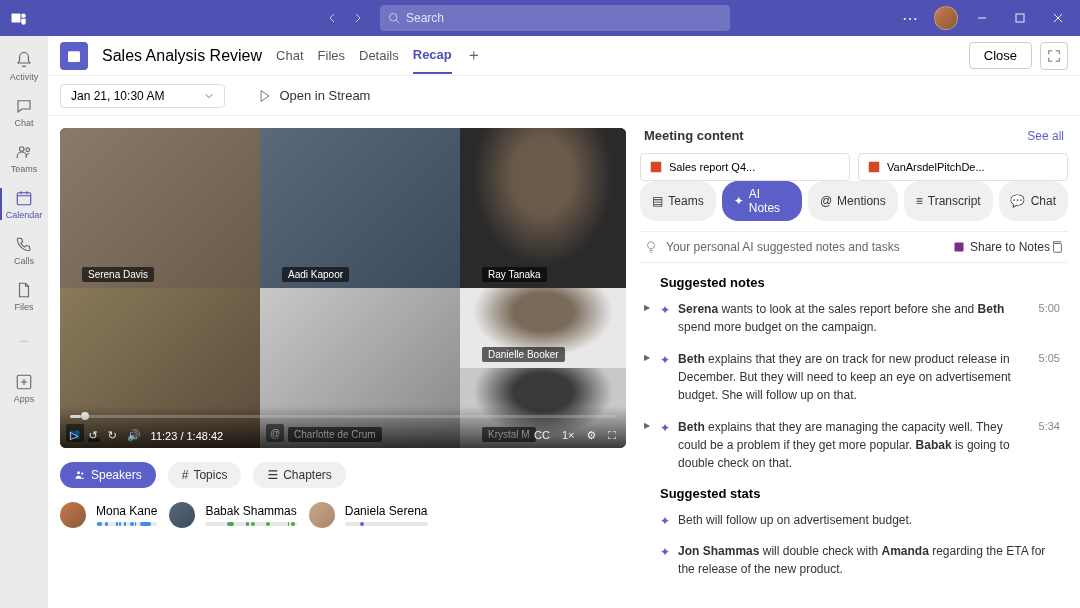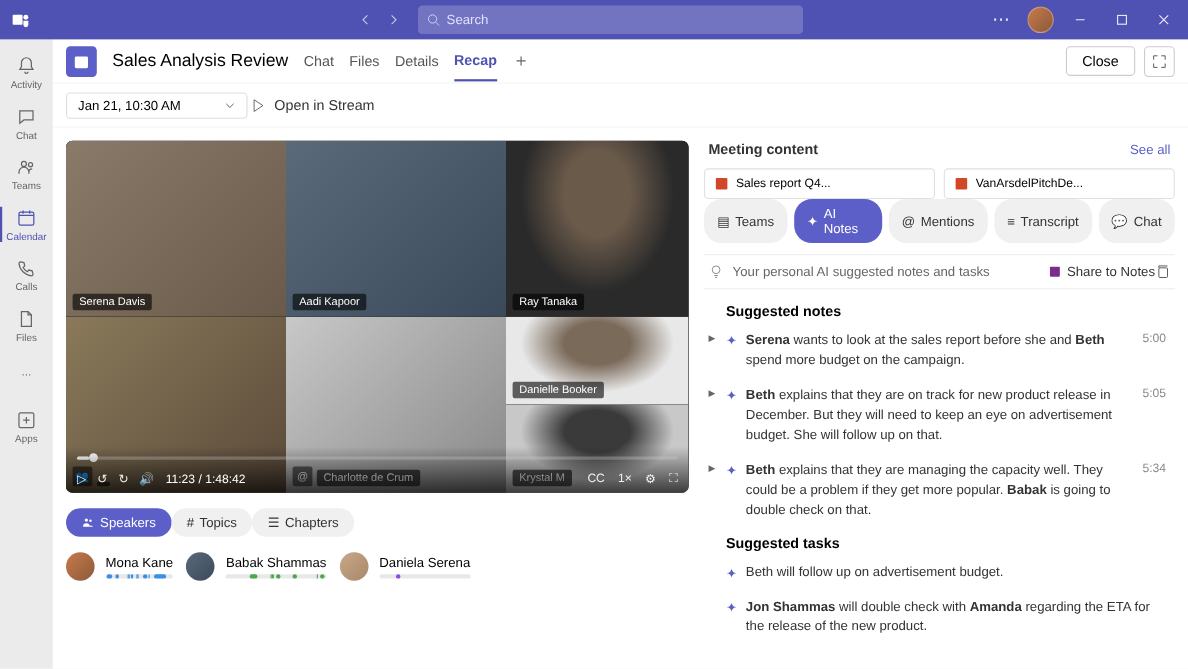--- a/index.html
+++ b/index.html
@@ -22,45 +22,45 @@
 .content{flex:1;display:flex;flex-direction:column;background:#fff;min-width:0}
 .header{height:40px;display:flex;align-items:center;padding:0 12px;gap:14px;border-bottom:1px solid rgba(0,0,0,.05)}
 .meeting-icon{width:28px;height:28px;background:#5b5fc7;border-radius:4px;display:flex;align-items:center;justify-content:center;color:#fff}
 .meeting-title{font-size:16px;font-weight:400}
 .tab{font-size:13px;color:#555;cursor:pointer;padding:10px 0}
 .tab.active{color:#4f52b2;border-bottom:2px solid #4f52b2;font-weight:600}
 .add-tab{color:#666;font-size:16px;cursor:pointer}
 .header-right{margin-left:auto;display:flex;gap:8px;align-items:center}
 .close-btn{padding:5px 14px;border:1px solid #ccc;border-radius:4px;font-size:13px;background:#fff;cursor:pointer}
 .expand-btn{width:28px;height:28px;border:1px solid #ccc;border-radius:4px;display:flex;align-items:center;justify-content:center;cursor:pointer}
-.subheader{height:40px;display:flex;align-items:center;padding:0 12px;gap:2px;border-bottom:1px solid rgba(0,0,0,.05)}
+.subheader{height:40px;display:flex;align-items:center;padding:0 12px;gap:32px;border-bottom:1px solid rgba(0,0,0,.05)}
 .date-picker{display:flex;align-items:center;gap:40px;padding:4px 10px;border:1px solid #ddd;border-radius:4px;font-size:12px;cursor:pointer}
 .open-stream{display:flex;align-items:center;gap:6px;font-size:13px;color:#333;cursor:pointer}
 .body{flex:1;display:flex;min-height:0;padding:12px;gap:14px}
 .left-col{flex:0 0 566px;display:flex;flex-direction:column}
 .video-grid{width:566px;height:320px;background:#000;border-radius:6px;overflow:hidden;position:relative;display:grid;grid-template-columns:200px 200px 166px;grid-template-rows:1fr 1fr}
 .tile{position:relative;background:#333;overflow:hidden}
 .tile::before{content:'';position:absolute;inset:0;background:var(--bg)}
 .tile1{--bg:linear-gradient(135deg,#8a7a6a 0%,#6a5a4a 100%);grid-row:1}
 .tile2{--bg:linear-gradient(135deg,#5a6a7a 0%,#3a4a5a 100%);grid-row:1}
 .tile3{--bg:radial-gradient(ellipse 60% 80% at 50% 30%,#6a5a4a 30%,#2a2a2a 70%);grid-row:1}
 .tile4{--bg:linear-gradient(135deg,#8a7a5a 0%,#5a4a3a 100%);grid-row:2}
 .tile5{--bg:linear-gradient(135deg,#c8c8c8 0%,#888 100%);grid-row:2}
 .tile6a{--bg:radial-gradient(ellipse 60% 80% at 50% 30%,#7a6a5a 30%,#e8e8e8 70%)}
 .tile6b{--bg:radial-gradient(ellipse 60% 80% at 50% 30%,#3a3a3a 30%,#c8c8c8 70%)}
 .tile-col{display:grid;grid-template-rows:1fr 1fr;grid-row:2}
-.name-label{position:absolute;bottom:6px;left:6px;background:rgba(0,0,0,.6);color:#fff;font-size:10px;padding:2px 6px;border-radius:2px}
+.name-label{position:absolute;bottom:6px;left:22px;background:rgba(0,0,0,.6);color:#fff;font-size:10px;padding:2px 6px;border-radius:2px}
 .tile-icon{position:absolute;bottom:6px;left:6px;width:18px;height:18px;background:rgba(0,0,0,.5);border-radius:2px;display:flex;align-items:center;justify-content:center;color:#fff;font-size:10px}
 .player-controls{position:absolute;bottom:0;left:0;right:0;height:42px;background:linear-gradient(transparent,rgba(0,0,0,.7));display:flex;align-items:flex-end;padding:0 10px 6px;gap:10px;color:#fff;font-size:11px}
 .player-bar{position:absolute;bottom:30px;left:10px;right:10px;height:3px;background:rgba(255,255,255,.3);border-radius:2px}
 .player-bar::before{content:'';position:absolute;left:0;width:2%;height:100%;background:#fff;border-radius:2px}
 .player-bar::after{content:'';position:absolute;left:2%;top:-3px;width:8px;height:8px;background:#fff;border-radius:50%}
 .ctrl-icon{cursor:pointer;opacity:.9}
 .ctrl-right{margin-left:auto;display:flex;gap:12px}
-.filter-tabs{display:flex;gap:0;margin-top:14px}
+.filter-tabs{display:flex;gap:12px;margin-top:14px}
 .filter-tab{padding:6px 14px;border-radius:16px;font-size:12px;cursor:pointer;display:flex;align-items:center;gap:5px;background:#f0f0f0;color:#333}
 .filter-tab.active{background:#5b5fc7;color:#fff}
 .speakers{margin-top:14px;display:flex;gap:12px}
 .speaker-row{display:flex;align-items:center;gap:10px}
 .speaker-avatar{width:26px;height:26px;border-radius:50%;flex-shrink:0}
 .speaker-info{flex:1}
 .speaker-name{font-size:12px;margin-bottom:4px}
 .speaker-timeline{height:4px;background:#e8e8e8;border-radius:2px;position:relative}
 .seg{position:absolute;height:100%;border-radius:2px}
 .right-col{flex:1;display:flex;flex-direction:column;min-width:0}
@@ -435,21 +435,21 @@
                 <div class="note-text"><b>Beth</b> explains that they are on track for new product release in December. But they will need to keep an eye on advertisement budget. She will follow up on that.</div>
                 <div class="note-time">5:05</div>
               </div>
               <div class="note-item">
                 <span class="note-caret">▶</span>
                 <span class="note-spark">✦</span>
                 <div class="note-text"><b>Beth</b> explains that they are managing the capacity well. They could be a problem if they get more popular. <b>Babak</b> is going to double check on that.</div>
                 <div class="note-time">5:34</div>
               </div>
             </div>
-          <div class="section-title" style="margin-top:8px">Suggested tasks</div>
+          <div class="section-title" style="margin-top:8px">Suggested stats</div>
           <div id="tasks">
               <div class="task-item">
                 <span class="note-spark">✦</span>
                 <div class="note-text">Beth will follow up on advertisement budget.</div>
               </div>
               <div class="task-item">
                 <span class="note-spark">✦</span>
                 <div class="note-text"><b>Jon Shammas</b> will double check with <b>Amanda</b> regarding the ETA for the release of the new product.</div>
               </div>
             </div>

